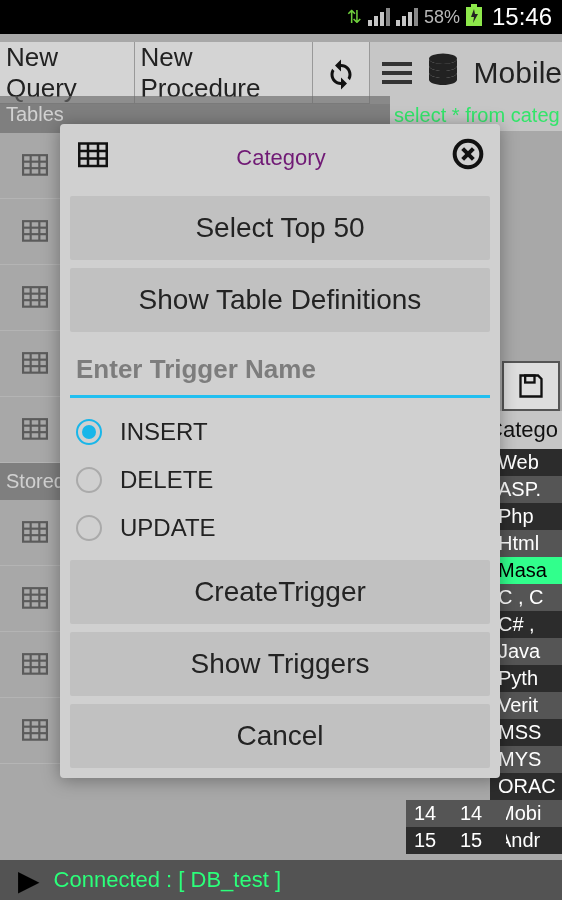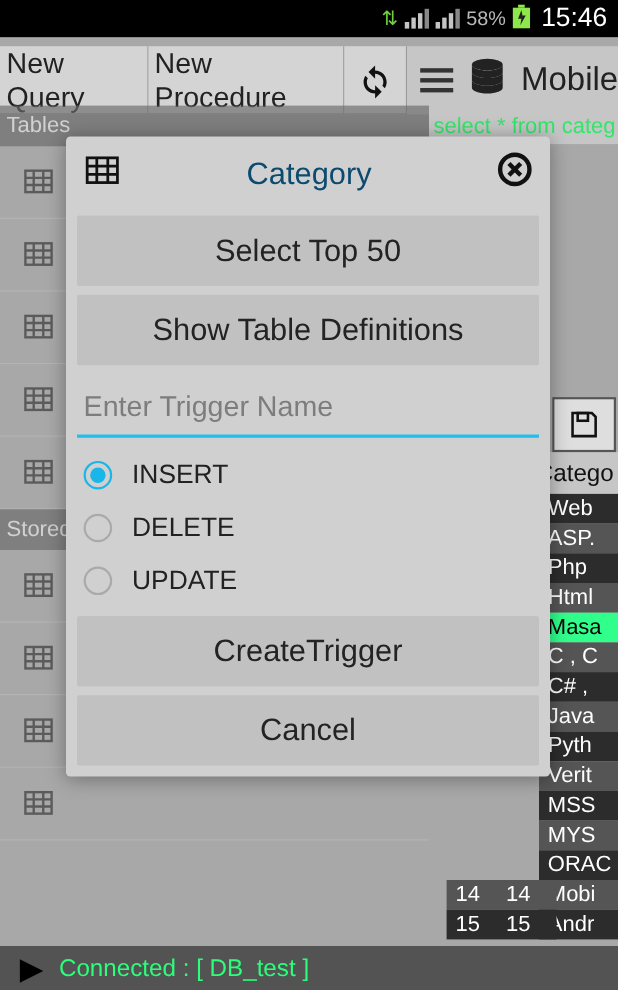--- a/index.html
+++ b/index.html
@@ -46,24 +46,24 @@
 .row-alt { background:#555; }
 .row-hl { background:#31ff8c; color:#000000; }
 
 
 .bottom-status { position:absolute; bottom:0; left:0; width:100%; height:40px; background:#535353; display:flex; align-items:center; gap:14px; padding-left:18px; color:#2bff7a; font-size:22px; }
 .bottom-status .arrow { color:#000; font-size:28px; }
 
 
 .modal { position:absolute; left:60px; top:124px; width:440px; background:#d0d0d0; border-radius:4px; box-shadow: 0 2px 18px rgba(0,0,0,0.35); padding: 4px 10px 10px 10px; }
 .modal-hdr { display:flex; align-items:center; height:60px; padding: 0 6px; }
-.modal-hdr .title { flex:1; text-align:center; font-size:28px; color:#0c4a6e; }
+.modal-hdr .title { flex:1; text-align:center; font-size:22px; color:#701a75; }
 .modal-hdr .close { font-size:36px; color:#222; }
 .big-btn { height:64px; background:#c1c1c1; border-radius:2px; display:flex; align-items:center; justify-content:center; font-size:28px; color:#232323; margin-top: 8px; }
-.trigger-input { width:100%; border:none; border-bottom:3px solid #21bff0; background:transparent; font-size:26px; color:#888; padding: 22px 6px 10px 6px; outline:none; }
+.trigger-input { width:100%; border:none; border-bottom:3px solid #21bff0; background:transparent; font-size:26px; color:#888; padding: 22px 6px 10px 6px; outline:none;font-weight:bold; }
 .trigger-input::placeholder { color:#7d7d7d; }
 .radio-list { margin-top: 10px; }
 .radio-item { display:flex; align-items:center; gap:18px; height:48px; padding-left:6px; font-size:24px; color:#222; }
 .radio-circle { width:26px; height:26px; border-radius:50%; border:2px solid #aaa; display:flex; align-items:center; justify-content:center; }
 .radio-circle.checked { border-color:#19b6e9; }
 .radio-circle.checked::after { content:''; width:14px; height:14px; background:#19b6e9; border-radius:50%; }
 
 .faded-tables { opacity: 0.65; }
 </style>
 </head>
@@ -300,14 +300,15 @@
     <div class="radio-item">
         <span class="radio-circle"></span>
         <span>DELETE</span>
       </div>
     <div class="radio-item">
         <span class="radio-circle"></span>
         <span>UPDATE</span>
       </div>
   </div>
   <div class="big-btn">CreateTrigger</div>
+  <div class="big-btn">Show Triggers</div>
   <div class="big-btn">Cancel</div>
 </div>
 
 </body></html>

